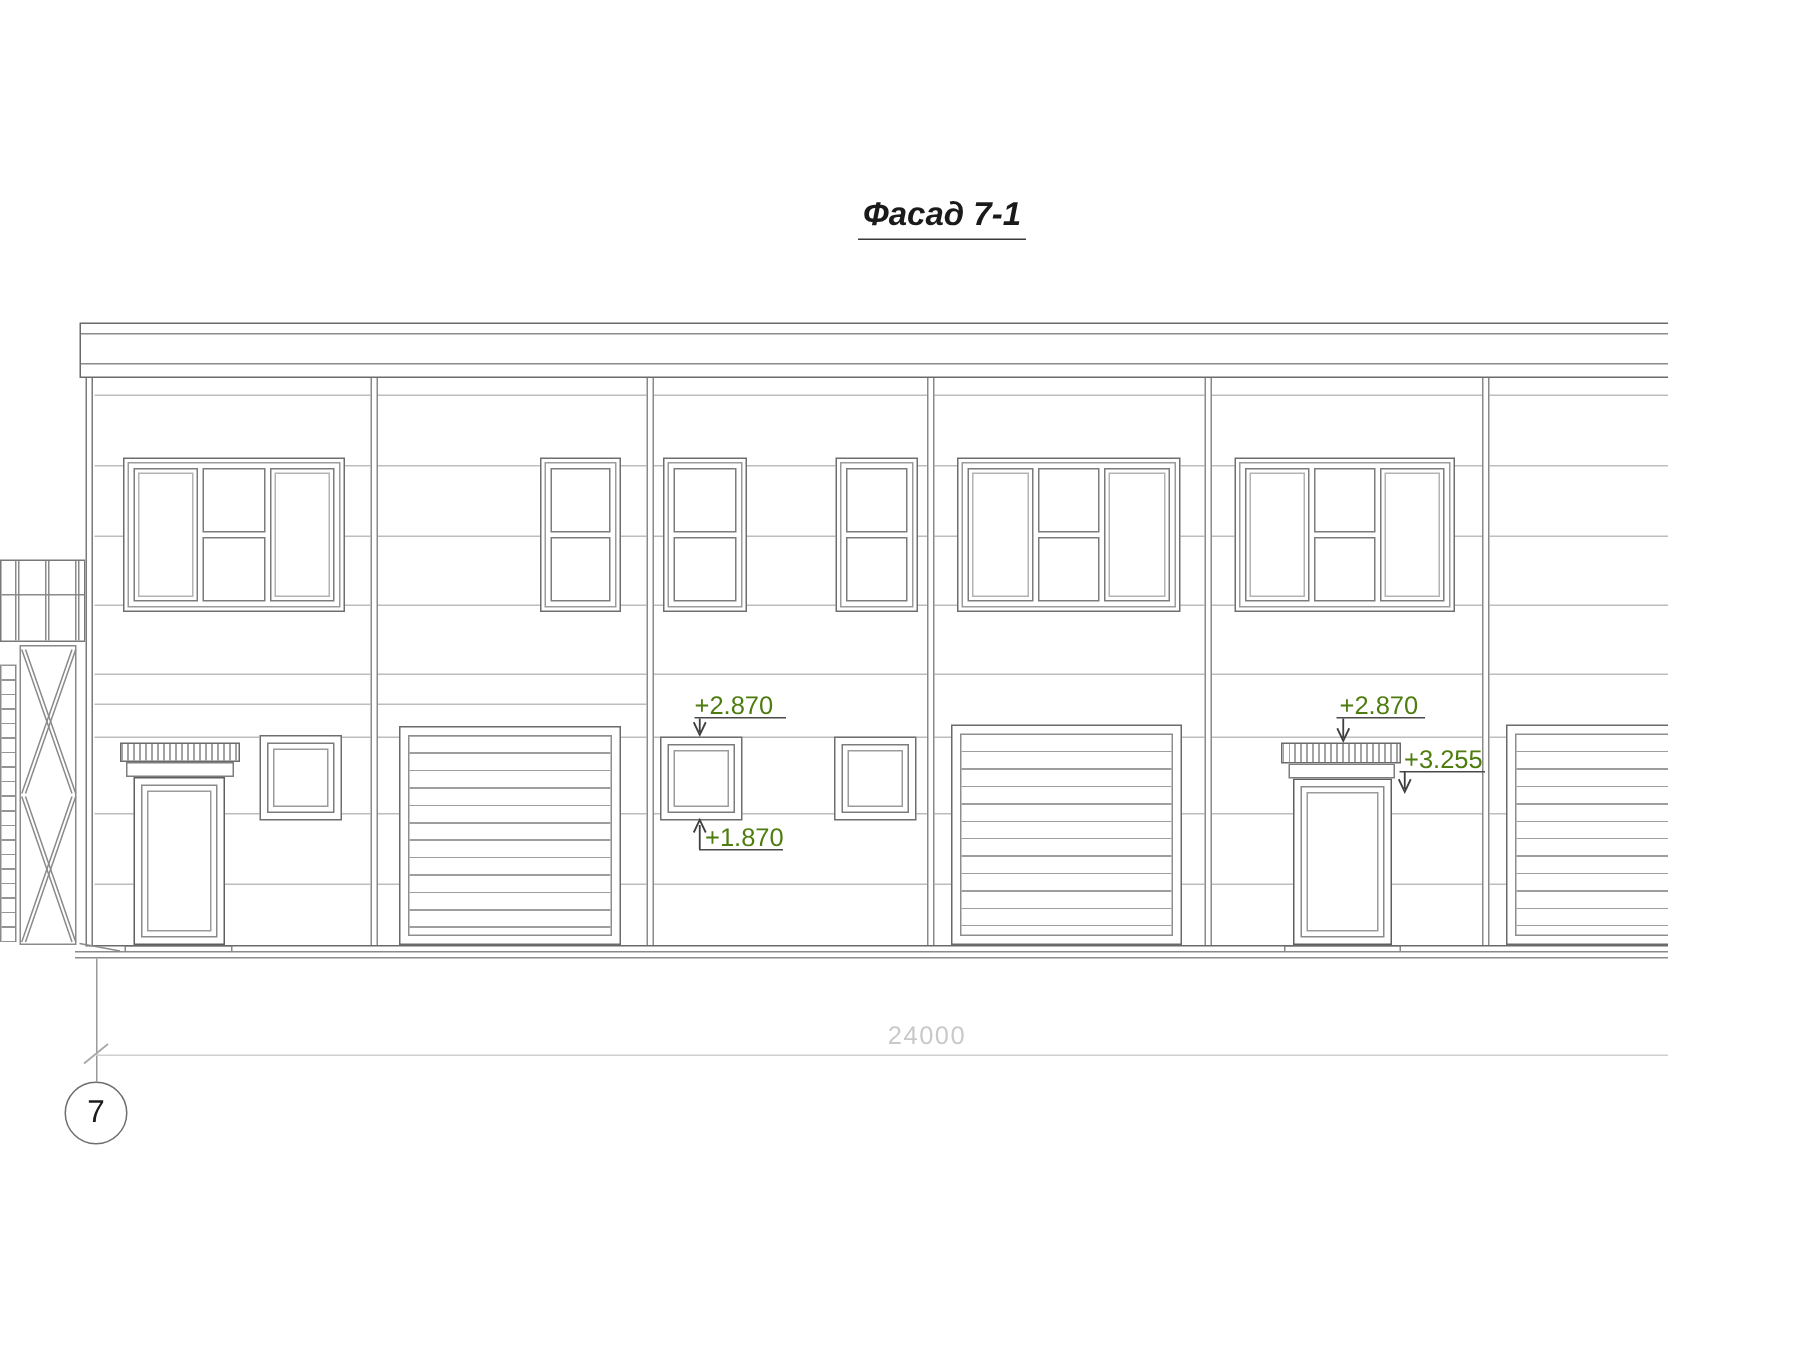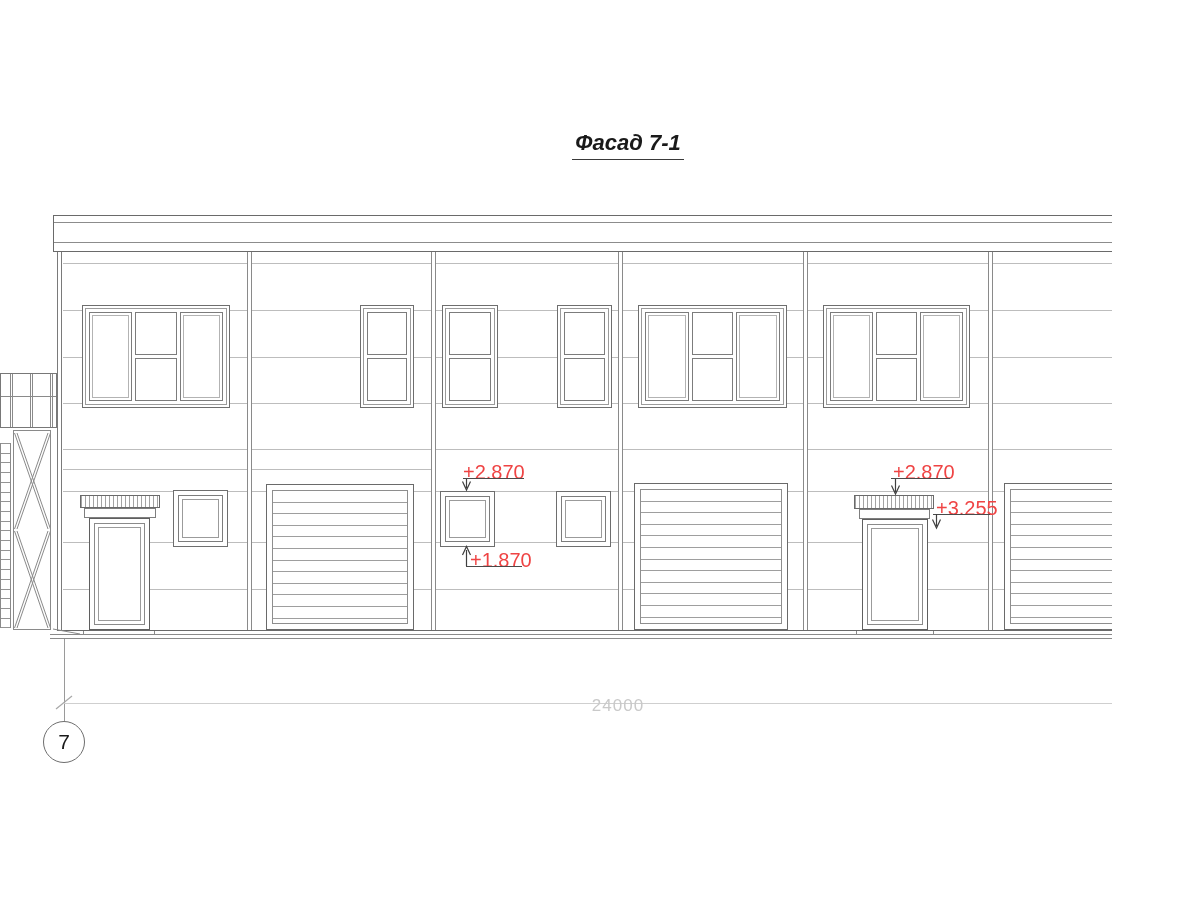--- a/index.html
+++ b/index.html
@@ -58,23 +58,23 @@
   .base-line{position:absolute;left:57px;top:630px;width:1126px;height:1px;background:#6a6a6a;}
   .plinth{position:absolute;left:50px;top:634px;width:1140px;height:5px;box-sizing:border-box;
      border-top:1px solid #8a8a8a;border-bottom:1px solid #8a8a8a;background:#fff;}
   
   .axis-line{position:absolute;width:1px;height:82px;top:639px;background:#9a9a9a;}
   .bubble{position:absolute;top:721px;width:42px;height:42px;border:1px solid #6e6e6e;
      border-radius:50%;box-sizing:border-box;display:flex;align-items:center;justify-content:center;
      font-size:21px;color:#1a1a1a;background:#fff;}
   .dim-line{position:absolute;left:64px;top:703px;width:1111px;height:1px;background:#cfcfcf;}
   .dim-label{position:absolute;left:568px;top:681px;width:100px;text-align:center;
-     font-size:17px;letter-spacing:1px;color:#c9c9c9;margin-top:15px;}
-  
-  .mark{position:absolute;font-size:20px;color:#ef4444;white-space:nowrap;}
+     font-size:17px;letter-spacing:1px;color:#c9c9c9;}
+  
+  .mark{position:absolute;font-size:17px;color:#4d7c0f;white-space:nowrap;}
   .mark-line{position:absolute;height:1px;background:#4a4a4a;}
   .overlay{position:absolute;left:0;top:0;pointer-events:none;}
 </style>
 </head>
 <body>
 
 <div class="canvas">
 
   <div class="title">Фасад 7-1</div>
 

